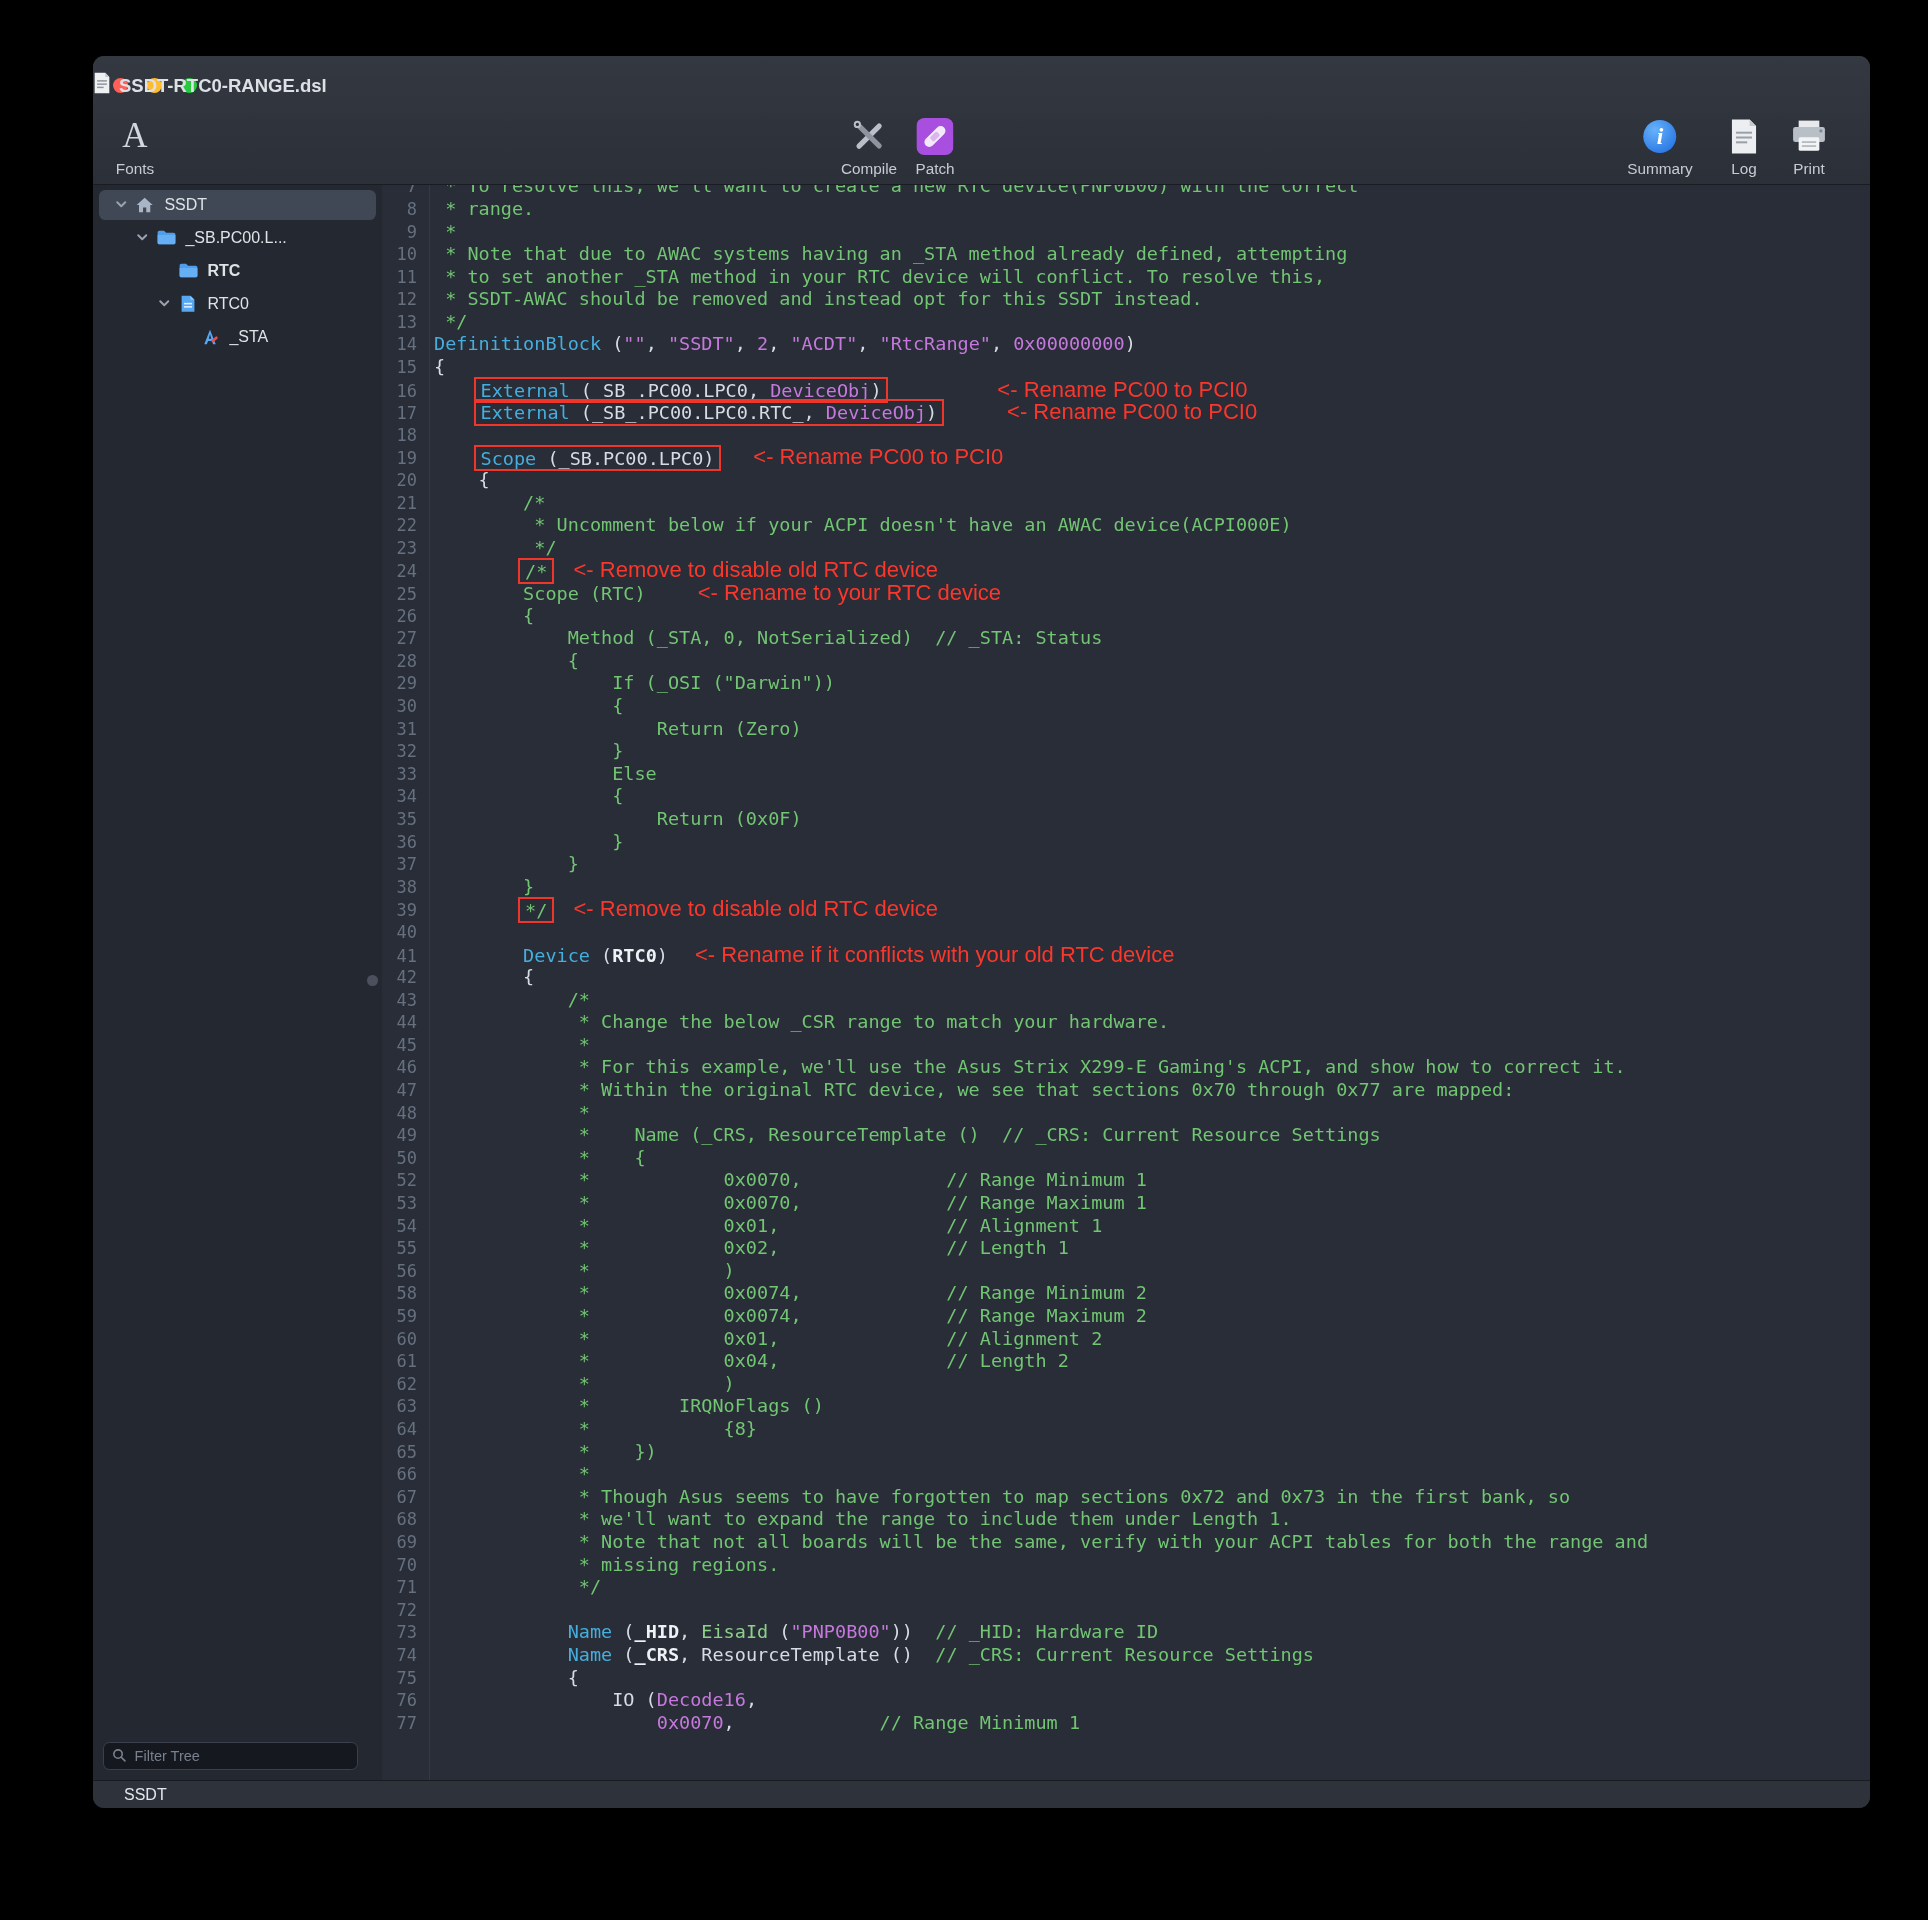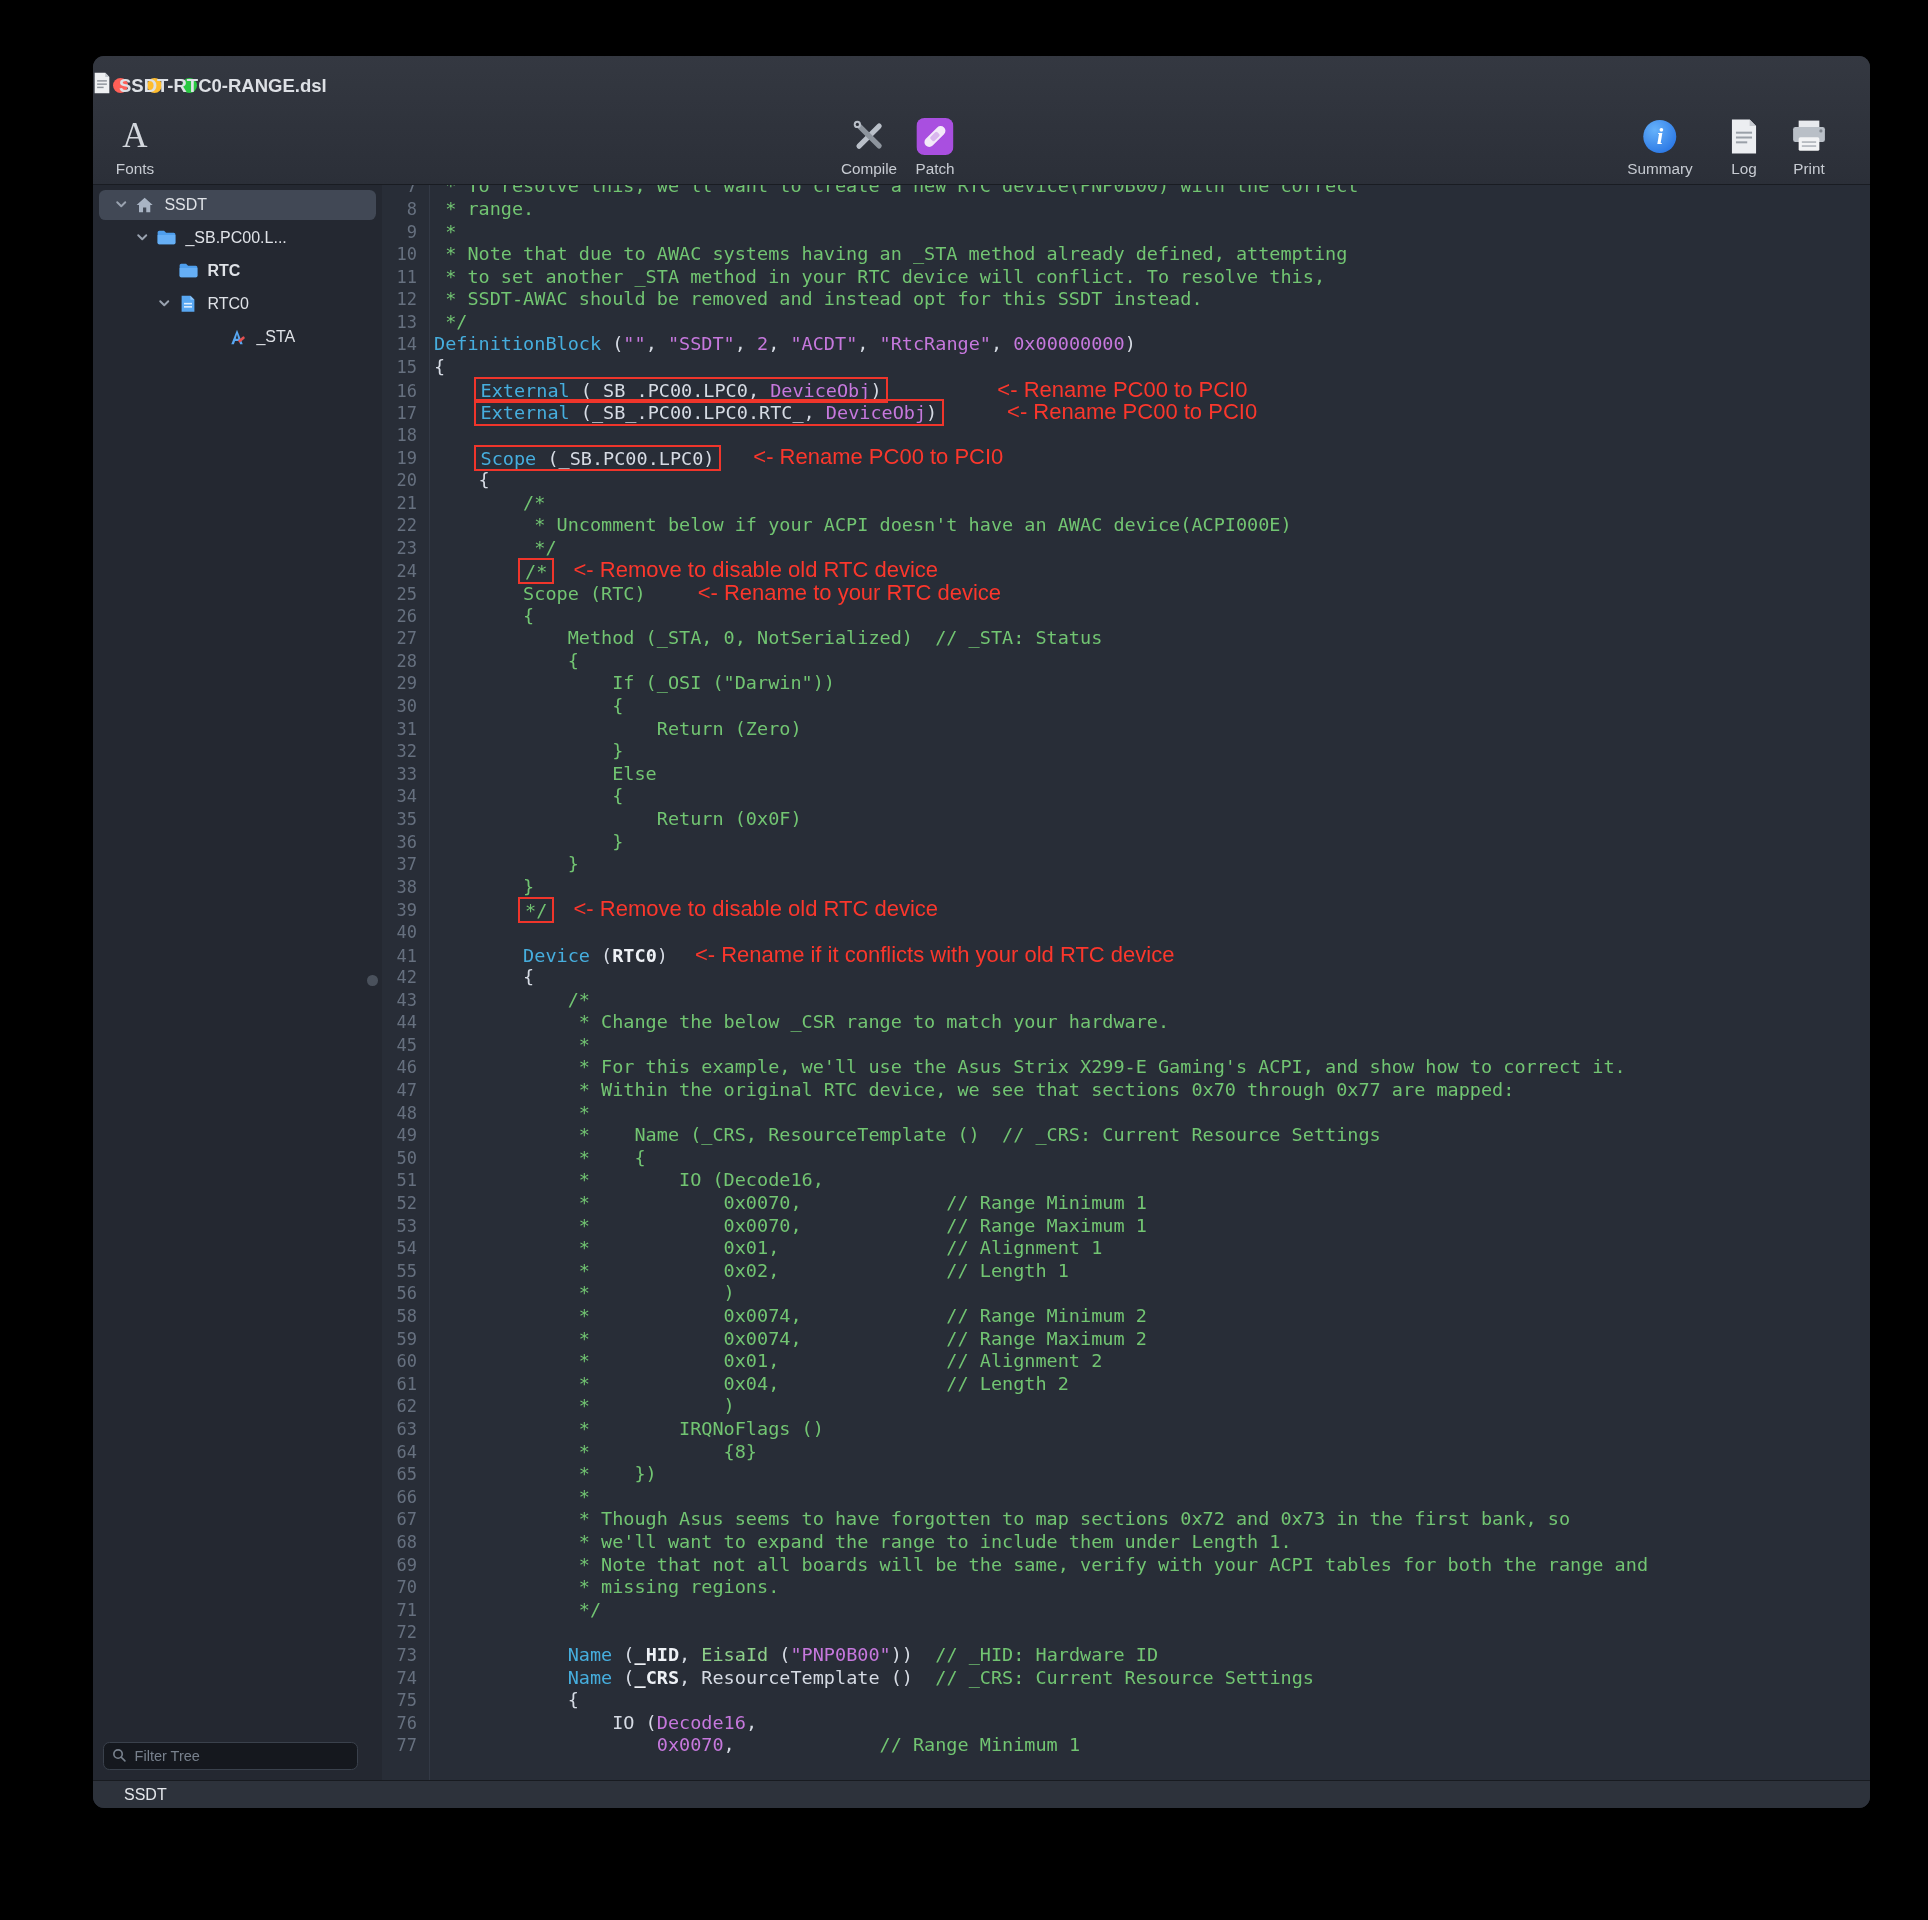--- a/index.html
+++ b/index.html
@@ -196,21 +196,21 @@
           <span class="ticon">
             <svg width="16" height="19.3" viewBox="0 0 20 24">
               <path d="M2 2 h11 l5 5 v15 h-16 z" fill="#58a7f2"></path>
               <path d="M13 2 l5 5 h-5 z" fill="#8cc4f8"></path>
               <rect x="5" y="11" width="10" height="2" fill="#dceeff"></rect>
               <rect x="5" y="15" width="10" height="2" fill="#dceeff"></rect>
             </svg>
           </span>
           <span class="tlabel">RTC0</span>
         </div>
-        <div class="trow" style="padding-left: 110px;">
+        <div class="trow" style="padding-left: 83px;">
           <span class="chev"></span>
           <span class="ticon">
             <svg width="18" height="18" viewBox="0 0 22 22">
               <path d="M11 2 L18 20 H14.8 L13.4 16 H8.6 L7.2 20 H4 Z M11 7.5 L9.5 13 h3 Z" fill="#58a7f2"></path>
               <rect x="12" y="15.5" width="9" height="3.4" rx="1.4" transform="rotate(-40 12 15.5)" fill="#e25050"></rect>
             </svg>
           </span>
           <span class="tlabel">_STA</span>
         </div>
       </div>
@@ -265,21 +265,20 @@
         <div class="crow"><span class="ln">41</span><span class="codeline"><span class="pl">        </span><span class="kw">Device</span><span class="pl"> (</span><span class="wt">RTC0</span><span class="pl">)</span><span class="annot" style="margin-left: 27px;">&lt;- Rename if it conflicts with your old RTC device</span></span></div>
         <div class="crow"><span class="ln">42</span><span class="codeline"><span class="pl">        {</span></span></div>
         <div class="crow"><span class="ln">43</span><span class="codeline"><span class="cm">            /*</span></span></div>
         <div class="crow"><span class="ln">44</span><span class="codeline"><span class="cm">             * Change the below _CSR range to match your hardware.</span></span></div>
         <div class="crow"><span class="ln">45</span><span class="codeline"><span class="cm">             *</span></span></div>
         <div class="crow"><span class="ln">46</span><span class="codeline"><span class="cm">             * For this example, we'll use the Asus Strix X299-E Gaming's ACPI, and show how to correct it.</span></span></div>
         <div class="crow"><span class="ln">47</span><span class="codeline"><span class="cm">             * Within the original RTC device, we see that sections 0x70 through 0x77 are mapped:</span></span></div>
         <div class="crow"><span class="ln">48</span><span class="codeline"><span class="cm">             *</span></span></div>
         <div class="crow"><span class="ln">49</span><span class="codeline"><span class="cm">             *    Name (_CRS, ResourceTemplate ()  // _CRS: Current Resource Settings</span></span></div>
         <div class="crow"><span class="ln">50</span><span class="codeline"><span class="cm">             *    {</span></span></div>
-        <div class="crow"><span class="ln">51</span><span class="codeline"><span class="cm">             *        IO (Decode16,</span></span></div>
         <div class="crow"><span class="ln">52</span><span class="codeline"><span class="cm">             *            0x0070,             // Range Minimum 1</span></span></div>
         <div class="crow"><span class="ln">53</span><span class="codeline"><span class="cm">             *            0x0070,             // Range Maximum 1</span></span></div>
         <div class="crow"><span class="ln">54</span><span class="codeline"><span class="cm">             *            0x01,               // Alignment 1</span></span></div>
         <div class="crow"><span class="ln">55</span><span class="codeline"><span class="cm">             *            0x02,               // Length 1</span></span></div>
         <div class="crow"><span class="ln">56</span><span class="codeline"><span class="cm">             *            )</span></span></div>
         <div class="crow"><span class="ln">58</span><span class="codeline"><span class="cm">             *            0x0074,             // Range Minimum 2</span></span></div>
         <div class="crow"><span class="ln">59</span><span class="codeline"><span class="cm">             *            0x0074,             // Range Maximum 2</span></span></div>
         <div class="crow"><span class="ln">60</span><span class="codeline"><span class="cm">             *            0x01,               // Alignment 2</span></span></div>
         <div class="crow"><span class="ln">61</span><span class="codeline"><span class="cm">             *            0x04,               // Length 2</span></span></div>
         <div class="crow"><span class="ln">62</span><span class="codeline"><span class="cm">             *            )</span></span></div>

